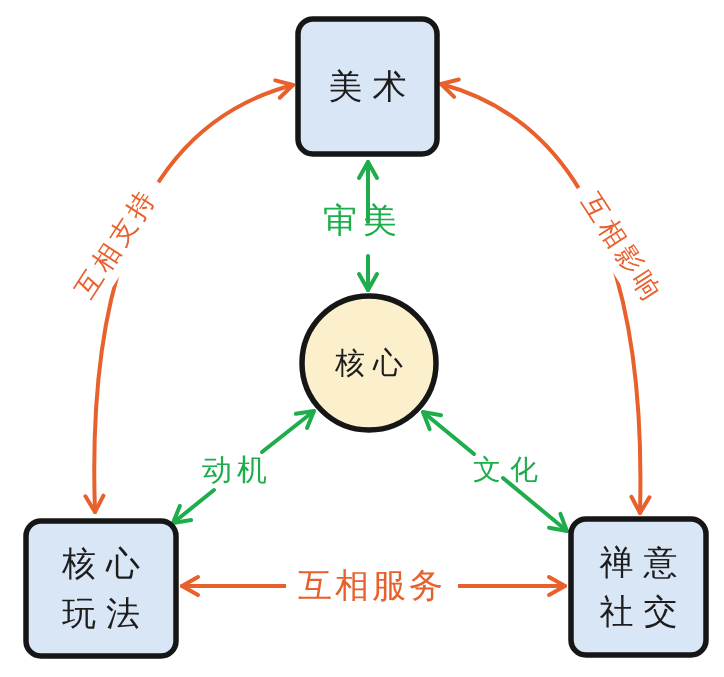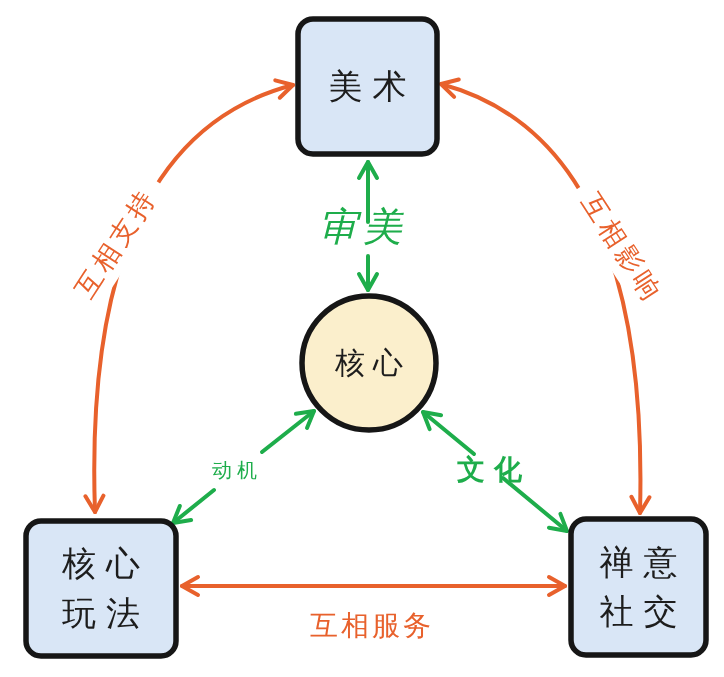--- a/index.html
+++ b/index.html
@@ -34,24 +34,24 @@
     white-space: nowrap;
     font-weight: 500;
     pointer-events: none;
   }
   .edge-orange { color: #e8612c; }
   .edge-green  { color: #1ead4b; }
   .bg-white { background: #ffffff; padding: 3px 12px; }
 
   .lbl-support   { left: 116px; top: 243px; transform: translate(-50%,-50%) rotate(-57deg); font-size: 27px; letter-spacing: 4px; }
   .lbl-influence { left: 622px; top: 248px; transform: translate(-50%,-50%) rotate(57deg);  font-size: 27px; letter-spacing: 4px; }
-  .lbl-service   { left: 372px; top: 586px; font-size: 28px; letter-spacing: 3px; margin-top: 40px; }
-  .lbl-aesthetics{ left: 363px; top: 227px; font-size: 39px; letter-spacing: 6px; font-style: italic; }
-  .lbl-motivation{ left: 237px; top: 470px; font-size: 20px; letter-spacing: 5px; }
-  .lbl-culture   { left: 494px; top: 470px; font-size: 28px; letter-spacing: 9px; font-weight: bold; }
+  .lbl-service   { left: 372px; top: 586px; font-size: 34px; letter-spacing: 3px; }
+  .lbl-aesthetics{ left: 363px; top: 221px; font-size: 34px; letter-spacing: 6px; }
+  .lbl-motivation{ left: 237px; top: 470px; font-size: 30px; letter-spacing: 5px; }
+  .lbl-culture   { left: 510px; top: 470px; font-size: 28px; letter-spacing: 9px; }
 
   .pos-art     { left: 298px; top: 19px;  width: 139px; height: 135px; }
   .pos-value   { left: 300px; top: 296px; width: 138px; height: 134px; }
   .pos-gameplay{ left: 26px;  top: 521px; width: 150px; height: 135px; }
   .pos-zen     { left: 571px; top: 519px; width: 135px; height: 136px; }
 </style>
 </head>
 <body>
 
 <div class="canvas">

